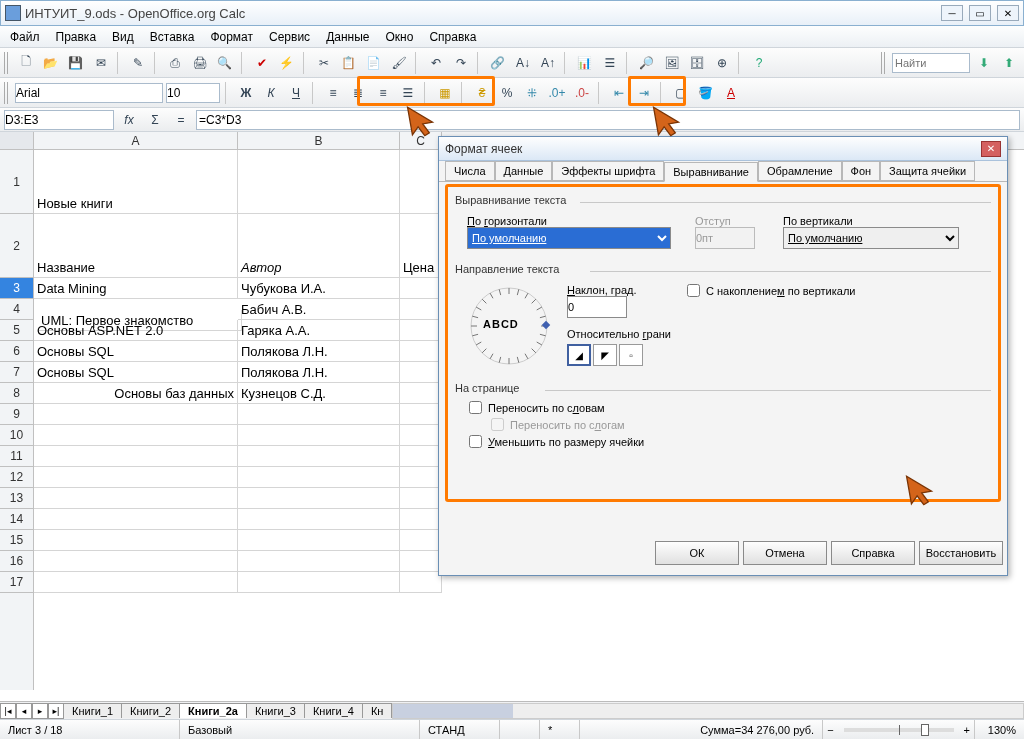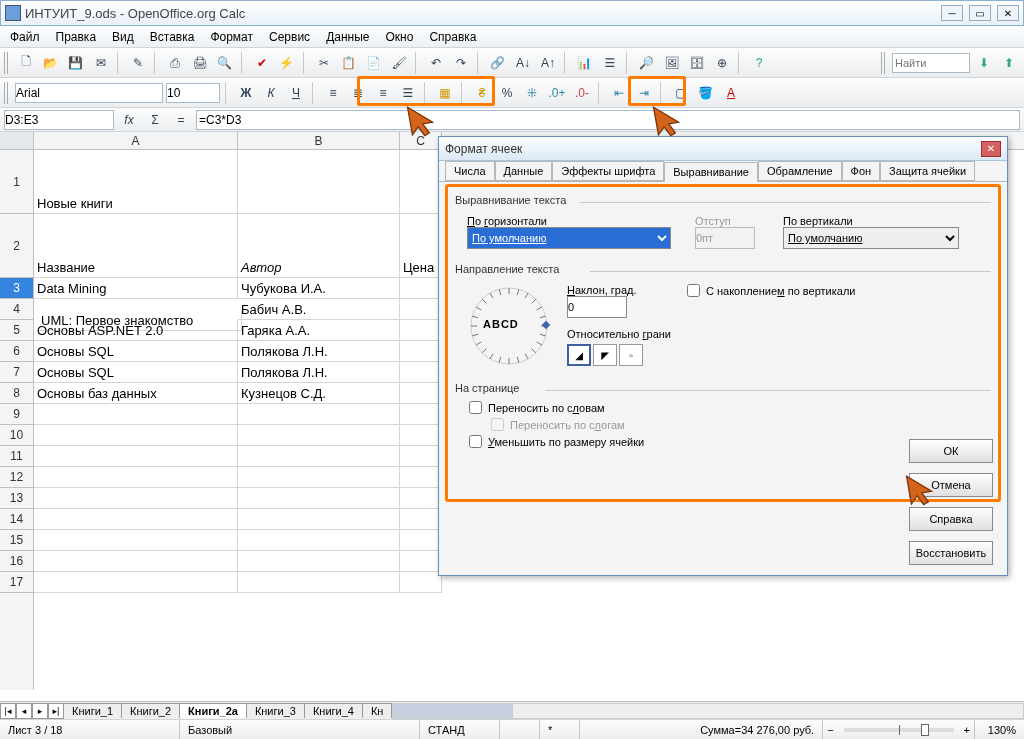--- a/index.html
+++ b/index.html
@@ -74,21 +74,21 @@
 .spin { width:60px; height:22px; border:1px solid #bbb; font-size:11px; color:#999; }
 .dir-row { display:flex; gap:16px; margin:6px 0 14px 12px; align-items:flex-start; }
 .dial { width:84px; height:84px; border-radius:50%; position:relative; }
 .dial-ticks { position:absolute; inset:0; }
 .dial-center { position:absolute; left:16px; top:34px; font-size:11px; font-weight:bold; letter-spacing:1px; }
 .check-row { display:flex; align-items:center; gap:6px; font-size:11px; margin:4px 0 4px 14px; }
 .sub-check { margin-left:36px; color:#999; }
 .ref-icons { display:flex; gap:2px; margin-top:4px; }
 .ref-icon { width:24px; height:22px; border:1px solid #999; background:#fff; font-size:10px; display:flex; align-items:center; justify-content:center; }
 .ref-icon.sel { border:2px solid #4060a0; }
-.dlg-buttons { position:absolute; bottom:10px; right:14px; display:flex; gap:10px;flex-direction:column; }
+.dlg-buttons { position:absolute; bottom:10px; right:4px; display:flex; gap:4px; }
 .btn { width:84px; height:24px; border:1px solid #8a8a8a; background:linear-gradient(#fefefe,#e0e0e0); font-size:11px; cursor:pointer; }
 
 .cursor1 { position:absolute; left:408px; top:103px; font-size:36px; color:#d4641a; z-index:100; pointer-events:none; transform:rotate(-10deg); text-shadow:1px 1px 0 #5a2a00; }
 .cursor2 { position:absolute; left:654px; top:103px; font-size:36px; color:#d4641a; z-index:100; pointer-events:none; transform:rotate(-10deg); text-shadow:1px 1px 0 #5a2a00; }
 .cursor3 { position:absolute; left:907px; top:472px; font-size:36px; color:#d4641a; z-index:100; pointer-events:none; transform:rotate(-10deg); text-shadow:1px 1px 0 #5a2a00; }
 svg.arrow { width:28px; height:34px; }
 svg.arrow path { fill:#d4641a; stroke:#7a3405; stroke-width:1.3; }
 </style>
 </head>
 <body>
@@ -254,21 +254,21 @@
           <div class="cell" style="left: 366px; top: 149px; width: 42px; height: 21px;"></div>
           <div class="cell" style="left: 0px; top: 170px; width: 204px; height: 21px;">Основы ASP.NET 2.0</div>
           <div class="cell" style="left: 204px; top: 170px; width: 162px; height: 21px;">Гаряка А.А.</div>
           <div class="cell" style="left: 366px; top: 170px; width: 42px; height: 21px;"></div>
           <div class="cell" style="left: 0px; top: 191px; width: 204px; height: 21px;">Основы SQL</div>
           <div class="cell" style="left: 204px; top: 191px; width: 162px; height: 21px;">Полякова Л.Н.</div>
           <div class="cell" style="left: 366px; top: 191px; width: 42px; height: 21px;"></div>
           <div class="cell" style="left: 0px; top: 212px; width: 204px; height: 21px;">Основы SQL</div>
           <div class="cell" style="left: 204px; top: 212px; width: 162px; height: 21px;">Полякова Л.Н.</div>
           <div class="cell" style="left: 366px; top: 212px; width: 42px; height: 21px;"></div>
-          <div class="cell" style="left: 0px; top: 233px; width: 204px; height: 21px;">Основы баз данных</div>
+          <div class="cell" style="left: 0px; top: 233px; width: 204px; height: 21px; text-align: right;">Основы баз данных</div>
           <div class="cell" style="left: 204px; top: 233px; width: 162px; height: 21px;">Кузнецов С.Д.</div>
           <div class="cell" style="left: 366px; top: 233px; width: 42px; height: 21px;"></div>
           <div class="cell" style="left: 0px; top: 254px; width: 204px; height: 21px;"></div>
           <div class="cell" style="left: 204px; top: 254px; width: 162px; height: 21px;"></div>
           <div class="cell" style="left: 366px; top: 254px; width: 42px; height: 21px;"></div>
           <div class="cell" style="left: 0px; top: 275px; width: 204px; height: 21px;"></div>
           <div class="cell" style="left: 204px; top: 275px; width: 162px; height: 21px;"></div>
           <div class="cell" style="left: 366px; top: 275px; width: 42px; height: 21px;"></div>
           <div class="cell" style="left: 0px; top: 296px; width: 204px; height: 21px;"></div>
           <div class="cell" style="left: 204px; top: 296px; width: 162px; height: 21px;"></div>

